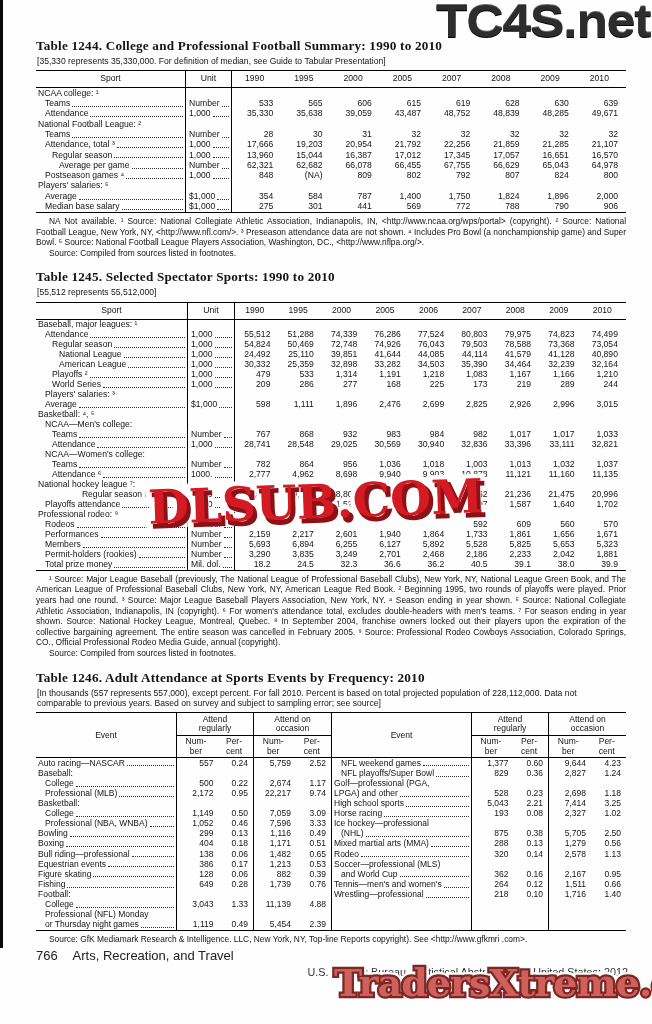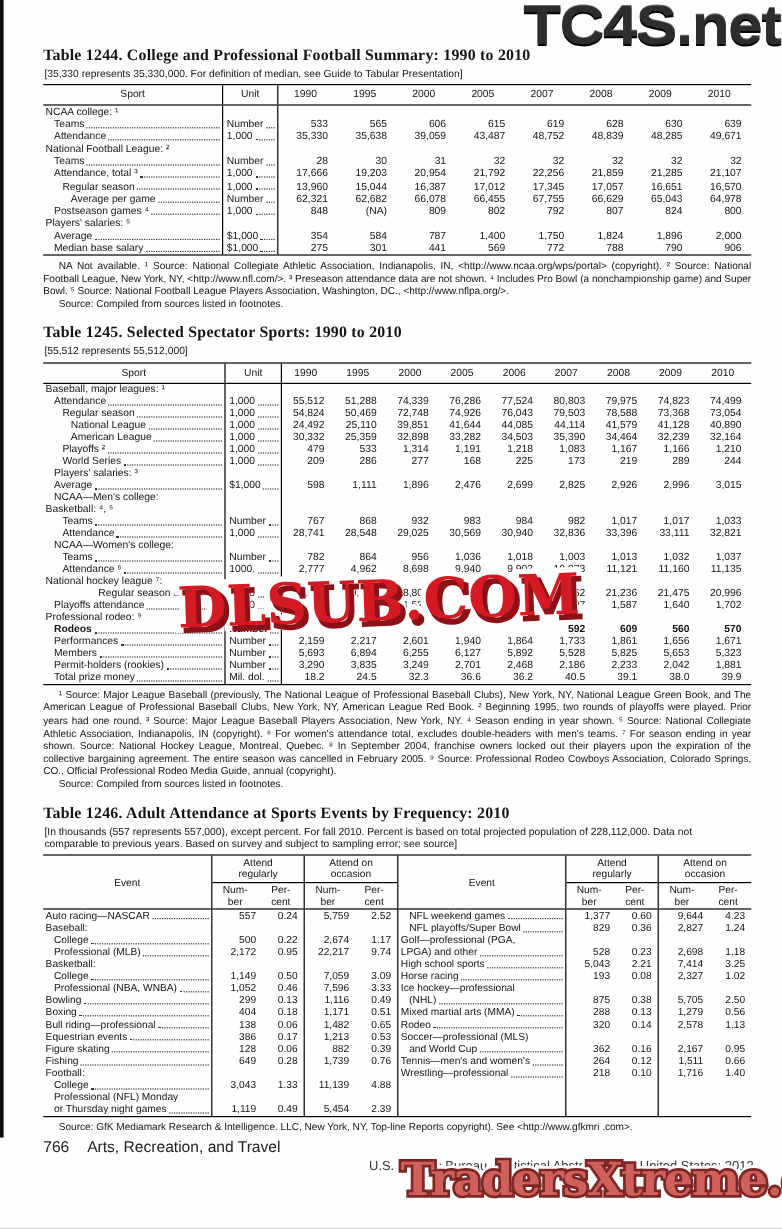--- a/index.html
+++ b/index.html
@@ -484,36 +484,36 @@
             <span class="valcell" style="width: 43.4444px;">1,896</span>
             <span class="valcell" style="width: 43.4444px;">2,476</span>
             <span class="valcell" style="width: 43.4444px;">2,699</span>
             <span class="valcell" style="width: 43.4444px;">2,825</span>
             <span class="valcell" style="width: 43.4444px;">2,926</span>
             <span class="valcell" style="width: 43.4444px;">2,996</span>
             <span class="valcell" style="width: 43.4444px;">3,015</span>
           </div>
           <div class="yrow" style="height: 10px;">
             <span class="lblcell" style="width: 152px;">
+              <span class="lbltext" style="padding-left: 2px;">Basketball: ⁴, ⁵</span>
+            </span>
+            <span class="unitcell" style="width: 47px;"></span>
+            <span class="valcell" style="width: 43.4444px;"></span>
+            <span class="valcell" style="width: 43.4444px;"></span>
+            <span class="valcell" style="width: 43.4444px;"></span>
+            <span class="valcell" style="width: 43.4444px;"></span>
+            <span class="valcell" style="width: 43.4444px;"></span>
+            <span class="valcell" style="width: 43.4444px;"></span>
+            <span class="valcell" style="width: 43.4444px;"></span>
+            <span class="valcell" style="width: 43.4444px;"></span>
+            <span class="valcell" style="width: 43.4444px;"></span>
+          </div>
+          <div class="yrow" style="height: 10px;">
+            <span class="lblcell" style="width: 152px;">
               <span class="lbltext" style="padding-left: 9px;">NCAA—Men's college:</span>
-            </span>
-            <span class="unitcell" style="width: 47px;"></span>
-            <span class="valcell" style="width: 43.4444px;"></span>
-            <span class="valcell" style="width: 43.4444px;"></span>
-            <span class="valcell" style="width: 43.4444px;"></span>
-            <span class="valcell" style="width: 43.4444px;"></span>
-            <span class="valcell" style="width: 43.4444px;"></span>
-            <span class="valcell" style="width: 43.4444px;"></span>
-            <span class="valcell" style="width: 43.4444px;"></span>
-            <span class="valcell" style="width: 43.4444px;"></span>
-            <span class="valcell" style="width: 43.4444px;"></span>
-          </div>
-          <div class="yrow" style="height: 10px;">
-            <span class="lblcell" style="width: 152px;">
-              <span class="lbltext" style="padding-left: 2px;">Basketball: ⁴, ⁵</span>
             </span>
             <span class="unitcell" style="width: 47px;"></span>
             <span class="valcell" style="width: 43.4444px;"></span>
             <span class="valcell" style="width: 43.4444px;"></span>
             <span class="valcell" style="width: 43.4444px;"></span>
             <span class="valcell" style="width: 43.4444px;"></span>
             <span class="valcell" style="width: 43.4444px;"></span>
             <span class="valcell" style="width: 43.4444px;"></span>
             <span class="valcell" style="width: 43.4444px;"></span>
             <span class="valcell" style="width: 43.4444px;"></span>
@@ -671,21 +671,21 @@
             <span class="valcell" style="width: 43.4444px;"></span>
             <span class="valcell" style="width: 43.4444px;"></span>
             <span class="valcell" style="width: 43.4444px;"></span>
             <span class="valcell" style="width: 43.4444px;"></span>
             <span class="valcell" style="width: 43.4444px;"></span>
             <span class="valcell" style="width: 43.4444px;"></span>
             <span class="valcell" style="width: 43.4444px;"></span>
             <span class="valcell" style="width: 43.4444px;"></span>
             <span class="valcell" style="width: 43.4444px;"></span>
           </div>
-          <div class="yrow" style="height: 10px; font-weight: bold;">
+          <div class="yrow" style="height: 10px;">
             <span class="lblcell" style="width: 152px;">
               <span class="lbltext" style="padding-left: 9px;">Rodeos</span>
               <span class="ldr"></span>
             </span>
             <span class="unitcell" style="width: 47px;">
               <span class="lbltext">Number</span>
               <span class="ldr"></span>
             </span>
             <span class="valcell" style="width: 43.4444px;"></span>
             <span class="valcell" style="width: 43.4444px;"></span>

